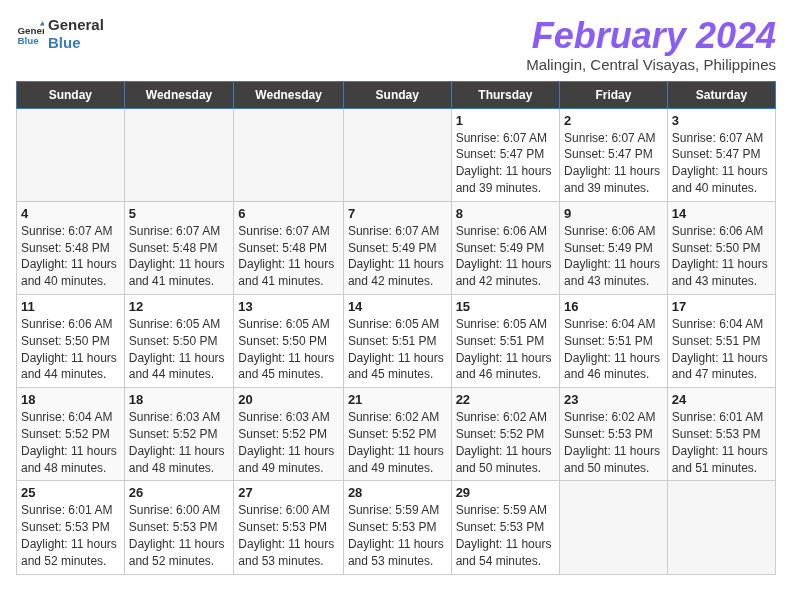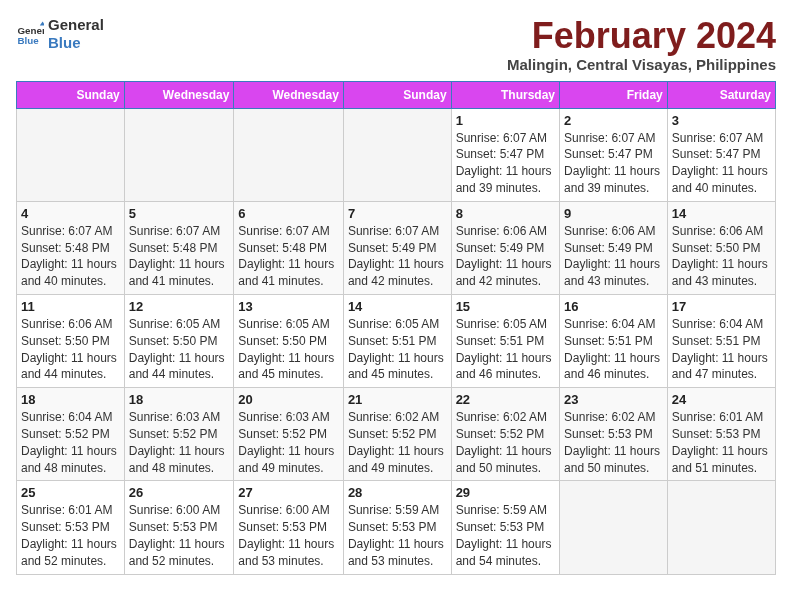--- a/index.html
+++ b/index.html
@@ -24,38 +24,39 @@
     .logo-icon {
       width: 28px;
       height: 28px;
     }
     .title-area {
       text-align: right;
     }
     .title-area h1 {
       font-size: 36px;
       font-weight: bold;
-      color: #7f1d1d;
+      color: #8b5cf6;
       line-height: 1.1;
+      font-style: italic;
     }
     .title-area h2 {
       font-size: 15px;
-      font-weight: bold;
+      font-weight: normal;
       color: #444;
     }
     table {
       width: 100%;
       border-collapse: collapse;
       font-size: 11px;
     }
     thead tr th {
-      background-color: #d946ef;
+      background-color: #404040;
       color: #fff;
       padding: 6px 4px;
-      text-align: right;
+      text-align: center;
       font-size: 12px;
       border: 1px solid #3a7abf;
     }
     tbody tr td {
       border: 1px solid #ccc;
       vertical-align: top;
       padding: 4px;
       height: 90px;
       width: 113px;
       background: #fff;

